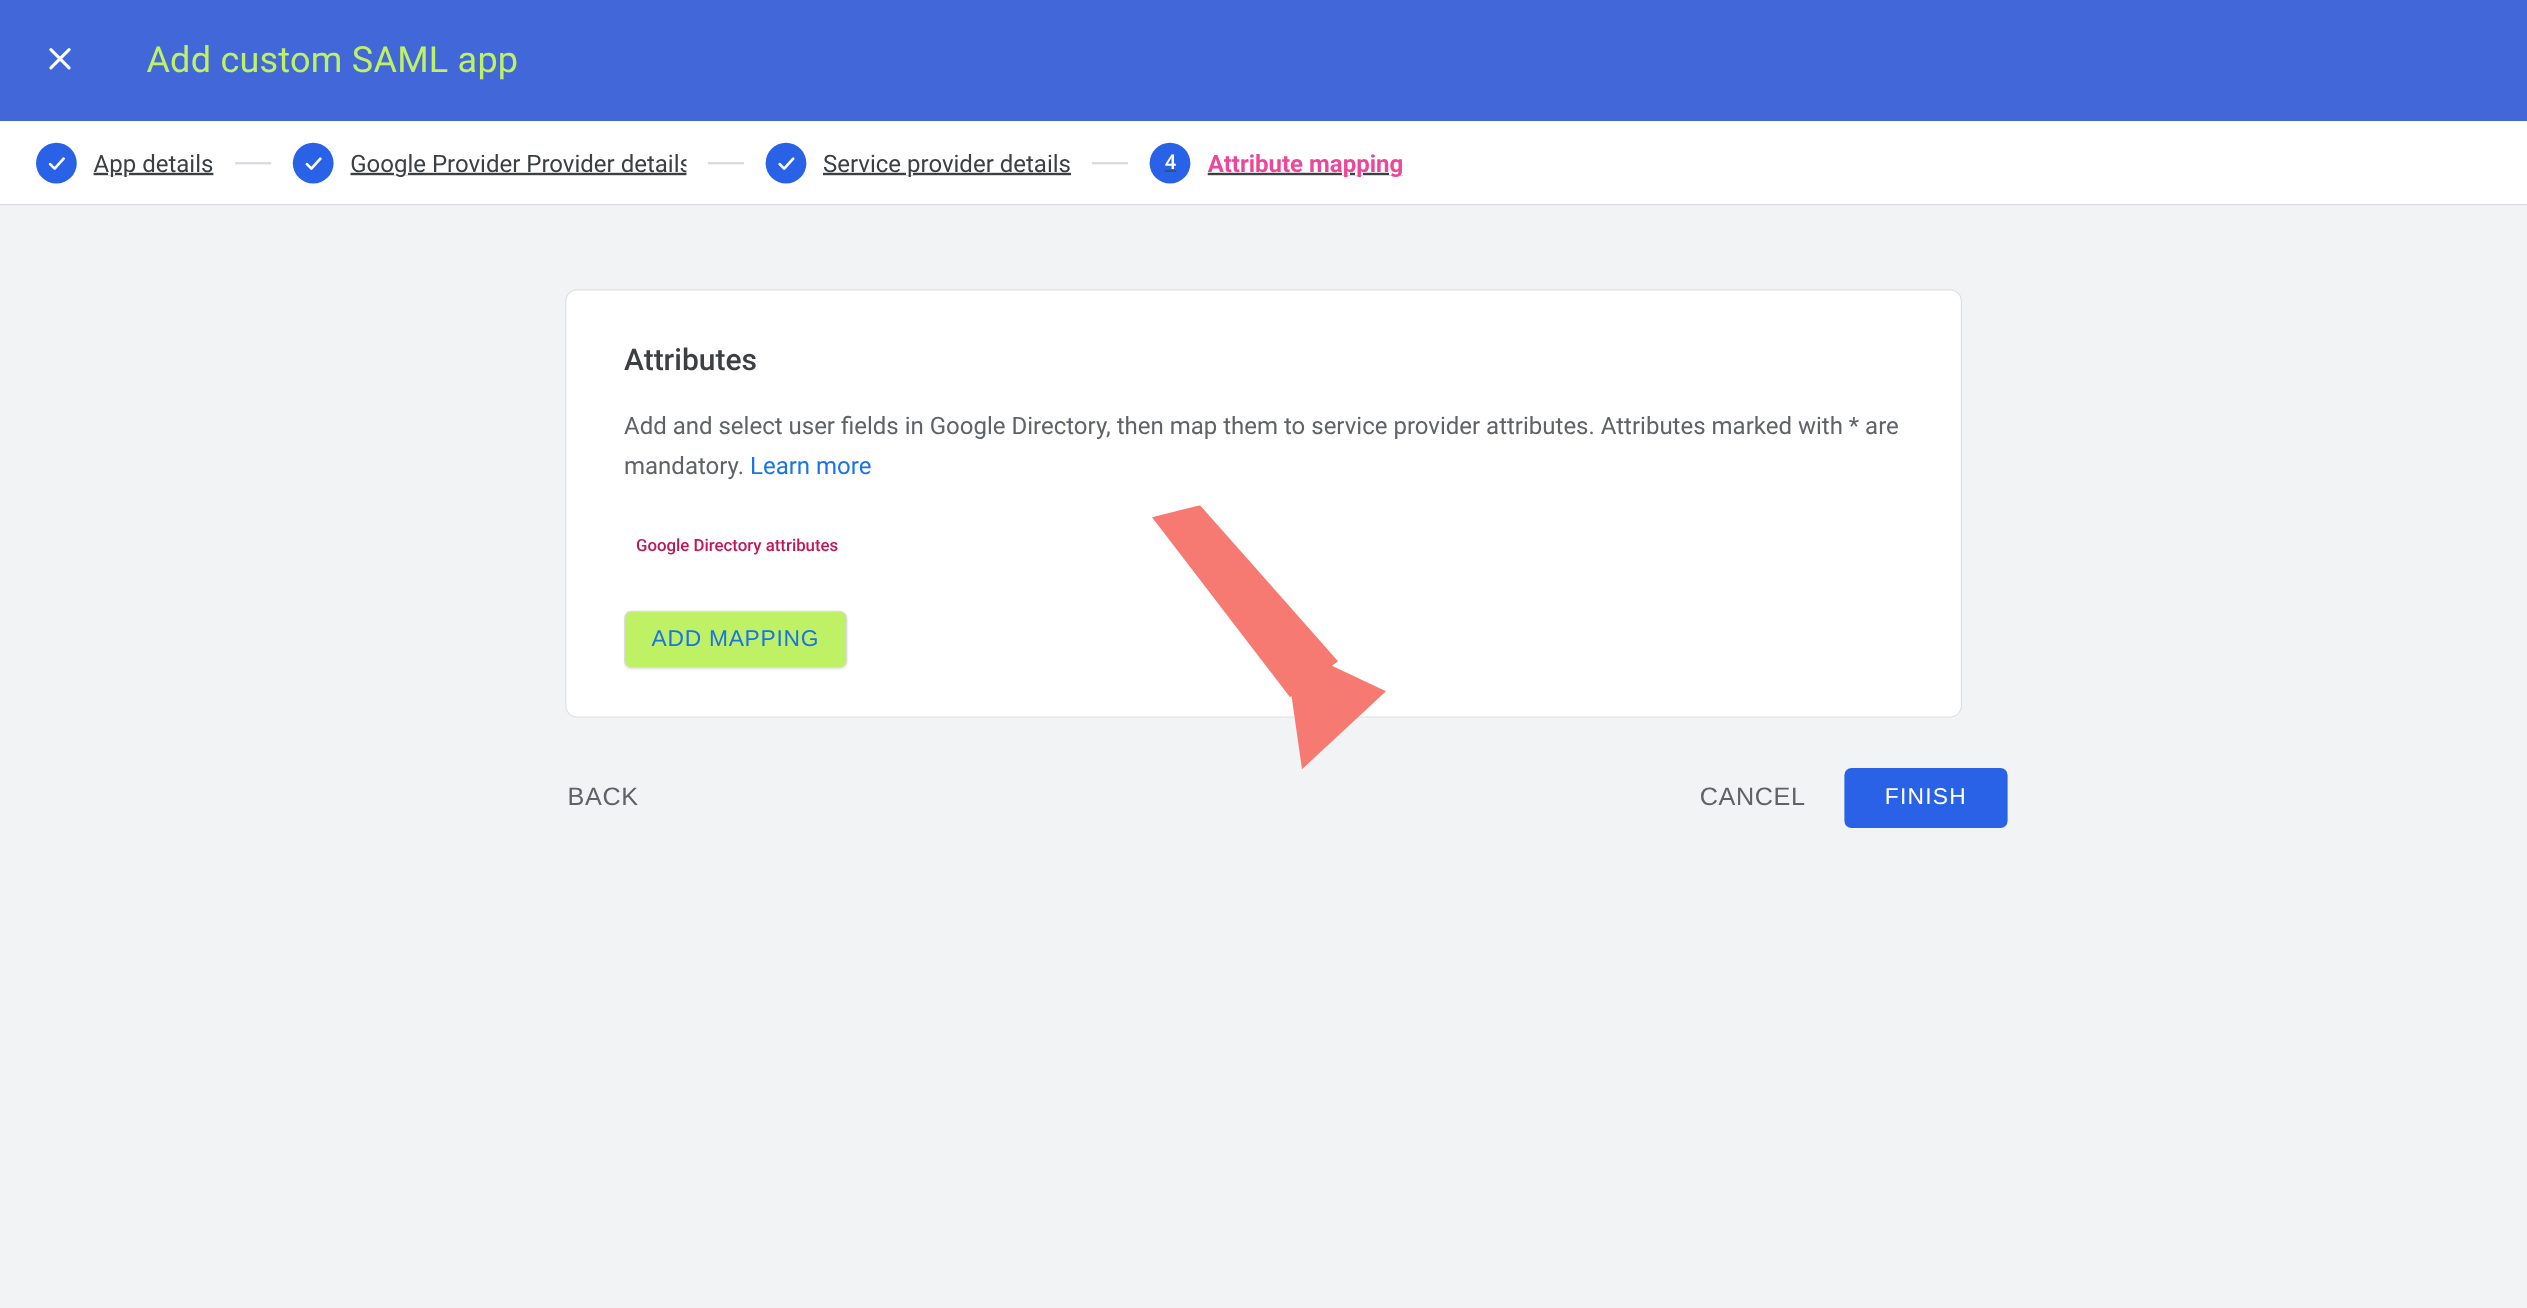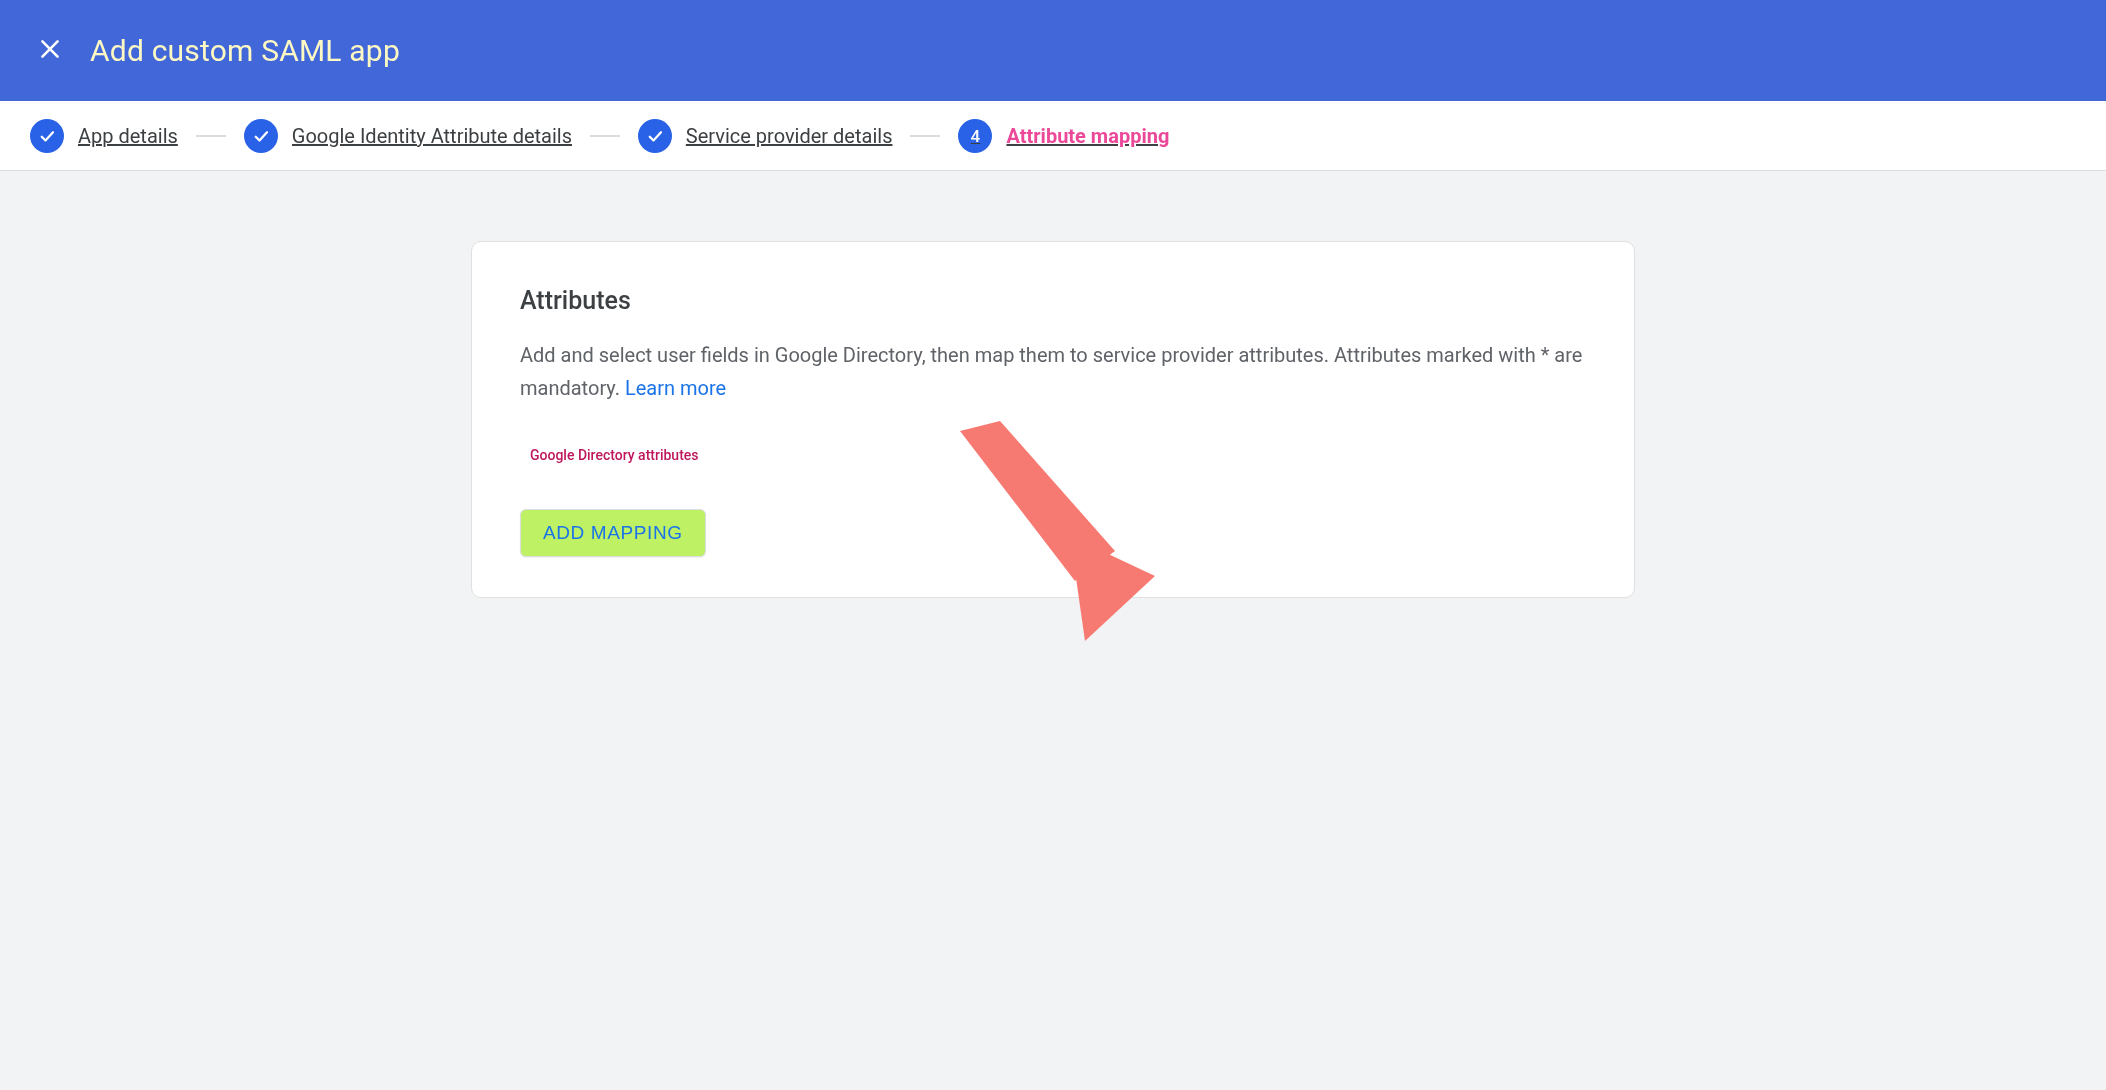--- a/index.html
+++ b/index.html
@@ -11,21 +11,22 @@
     -webkit-font-smoothing: antialiased;
   }
 
   
   .header {
     background: #4167d9;
     height: 101px;
     display: flex;
     align-items: center;
     padding: 0 28px;
-    color: #fef9c3;
+    color: #bef264;
+    gap: 32px;
   }
   .header .close-btn {
     width: 44px; height: 44px;
     display: flex; align-items: center; justify-content: center;
     border-radius: 50%;
     cursor: pointer;
     margin-right: 18px;
   }
   .header .close-btn svg { width: 26px; height: 26px; }
   .header .title {
@@ -198,21 +199,21 @@
     <span class="label">App details</span>
   </div>
   <div class="connector"></div>
 
   <div class="step">
     <span class="circle">
       <svg viewBox="0 0 24 24" fill="none" stroke="#fff" stroke-width="3" stroke-linecap="round" stroke-linejoin="round">
           <polyline points="5 13 10 18 20 7"></polyline>
         </svg>
     </span>
-    <span class="label truncate">Google Identity Attribute details</span>
+    <span class="label truncate">Google Provider Provider details</span>
   </div>
   <div class="connector"></div>
 
   <div class="step">
     <span class="circle">
       <svg viewBox="0 0 24 24" fill="none" stroke="#fff" stroke-width="3" stroke-linecap="round" stroke-linejoin="round">
           <polyline points="5 13 10 18 20 7"></polyline>
         </svg>
     </span>
     <span class="label">Service provider details</span>
@@ -232,20 +233,29 @@
       <span>Add and select user fields in Google Directory, then map them to service provider attributes. Attributes marked with * are mandatory. </span><a href="#">Learn more</a>
     </p>
     <div class="columns">
       <div class="col-left">
         <div class="col-head">Google Directory attributes</div>
       </div>
     </div>
     <button class="add-mapping-btn">ADD MAPPING</button>
   </div>
 
+  <div class="footer-row">
+    <div class="footer-left">
+      <button class="txt-btn">BACK</button>
+    </div>
+    <div class="footer-right">
+      <button class="txt-btn">CANCEL</button>
+      <button class="primary-btn">FINISH</button>
+    </div>
+  </div>
 
   <div class="arrow-overlay" style="left:940px; top:250px;">
     <svg width="230" height="230" viewBox="0 0 230 230">
       <g fill="#f77a72">
 
         <polygon points="20,10 60,0 175,130 135,160"></polygon>
 
         <polygon points="130,115 215,155 145,220"></polygon>
       </g>
     </svg>

